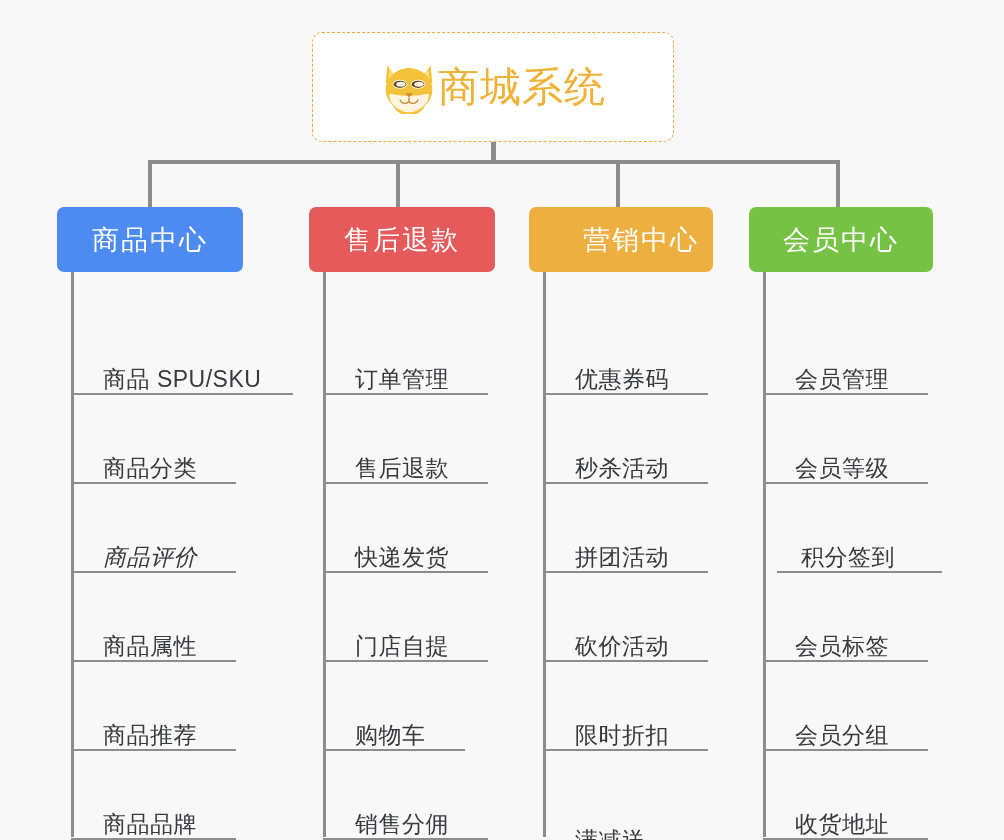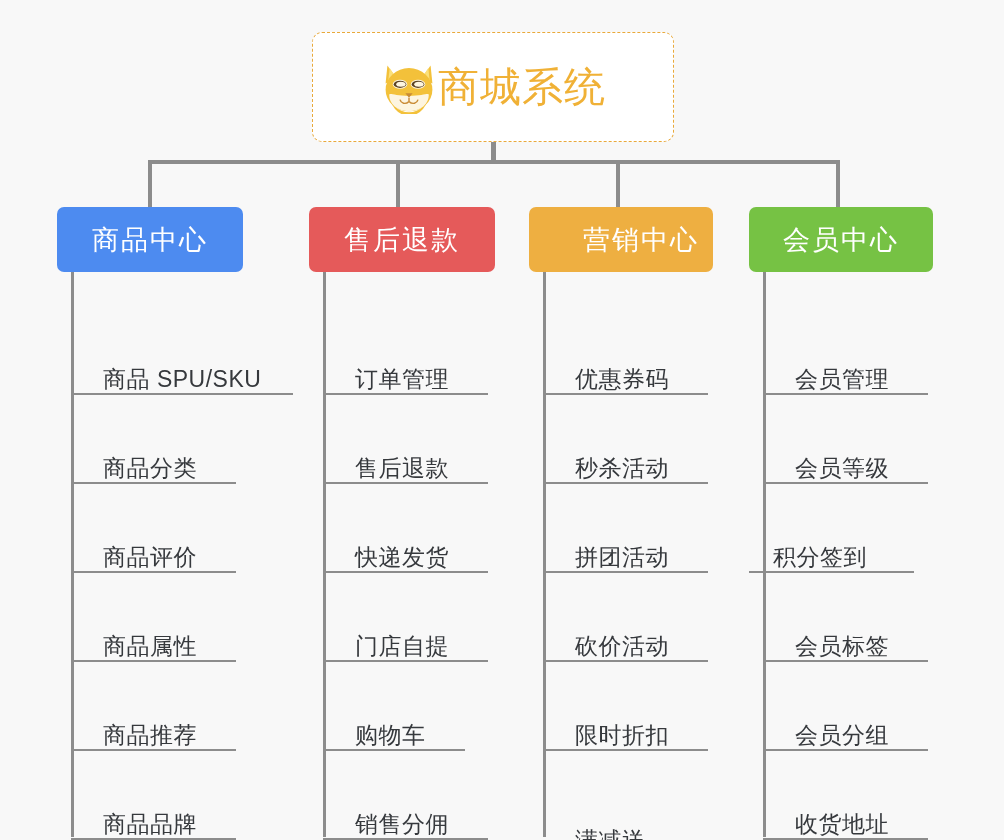--- a/index.html
+++ b/index.html
@@ -148,21 +148,21 @@
       <span>商品中心</span>
     </div>
     <div class="leaf-area" style="height:565px;">
       <div class="spine" style="left: 14px; top: 0px; height: 565px; background: rgb(140, 140, 140);"></div>
       <div class="leaf" style="left: 14px; top: 75px; width: 222px; border-bottom-color: rgb(140, 140, 140);">
           <span class="leaf-label">商品 SPU/SKU</span>
         </div>
       <div class="leaf" style="left: 14px; top: 164px; width: 165px; border-bottom-color: rgb(140, 140, 140);">
           <span class="leaf-label">商品分类</span>
         </div>
-      <div class="leaf" style="left: 14px; top: 253px; width: 165px; border-bottom-color: rgb(140, 140, 140);">
+      <div class="leaf" style="left: 14px; top: 253px; width: 165px; border-bottom-color: rgb(140, 140, 140); font-style: italic;">
           <span class="leaf-label">商品评价</span>
         </div>
       <div class="leaf" style="left: 14px; top: 342px; width: 165px; border-bottom-color: rgb(140, 140, 140);">
           <span class="leaf-label">商品属性</span>
         </div>
       <div class="leaf" style="left: 14px; top: 431px; width: 165px; border-bottom-color: rgb(140, 140, 140);">
           <span class="leaf-label">商品推荐</span>
         </div>
       <div class="leaf" style="left: 14px; top: 520px; width: 165px; border-bottom-color: rgb(140, 140, 140);">
           <span class="leaf-label">商品品牌</span>
@@ -229,21 +229,21 @@
       <span>会员中心</span>
     </div>
     <div class="leaf-area" style="height:565px;">
       <div class="spine" style="left: 14px; top: 0px; height: 565px; background: rgb(140, 140, 140);"></div>
       <div class="leaf" style="left: 14px; top: 75px; width: 165px; border-bottom-color: rgb(140, 140, 140);">
           <span class="leaf-label">会员管理</span>
         </div>
       <div class="leaf" style="left: 14px; top: 164px; width: 165px; border-bottom-color: rgb(140, 140, 140);">
           <span class="leaf-label">会员等级</span>
         </div>
-      <div class="leaf" style="left: 0; top: 253px; width: 165px; border-bottom-color: rgb(140, 140, 140); padding-left: 24px;">
+      <div class="leaf" style="left: 28px; top: 253px; width: 165px; border-bottom-color: rgb(140, 140, 140); padding-left: 24px;">
           <span class="leaf-label">积分签到</span>
         </div>
       <div class="leaf" style="left: 14px; top: 342px; width: 165px; border-bottom-color: rgb(140, 140, 140);">
           <span class="leaf-label">会员标签</span>
         </div>
       <div class="leaf" style="left: 14px; top: 431px; width: 165px; border-bottom-color: rgb(140, 140, 140);">
           <span class="leaf-label">会员分组</span>
         </div>
       <div class="leaf" style="left: 14px; top: 520px; width: 165px; border-bottom-color: rgb(140, 140, 140);">
           <span class="leaf-label">收货地址</span>

